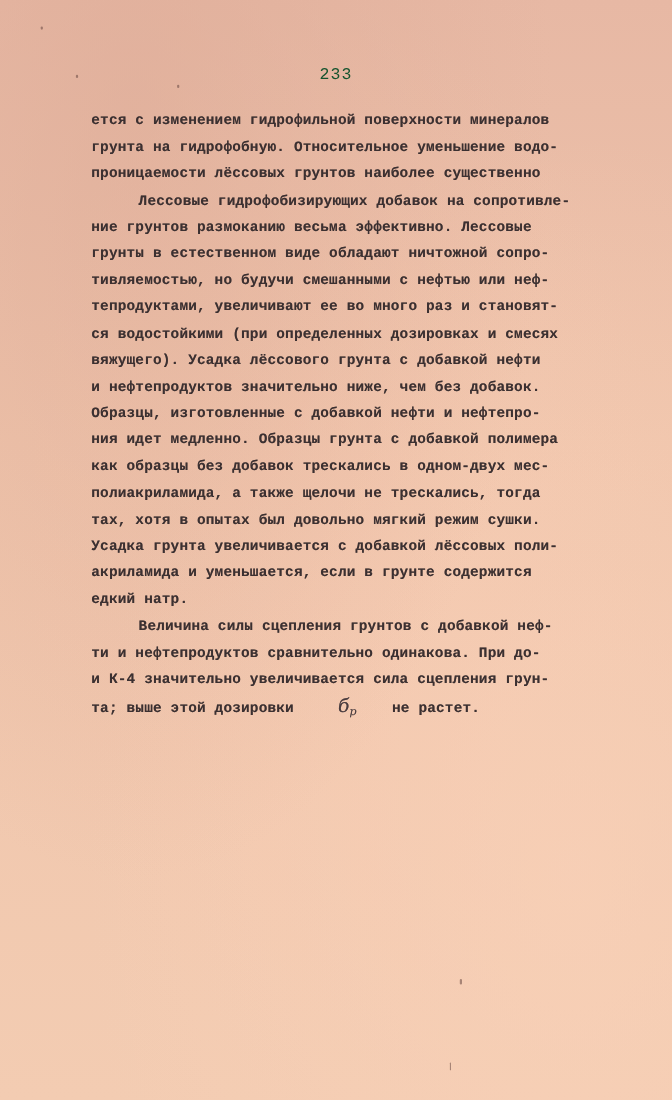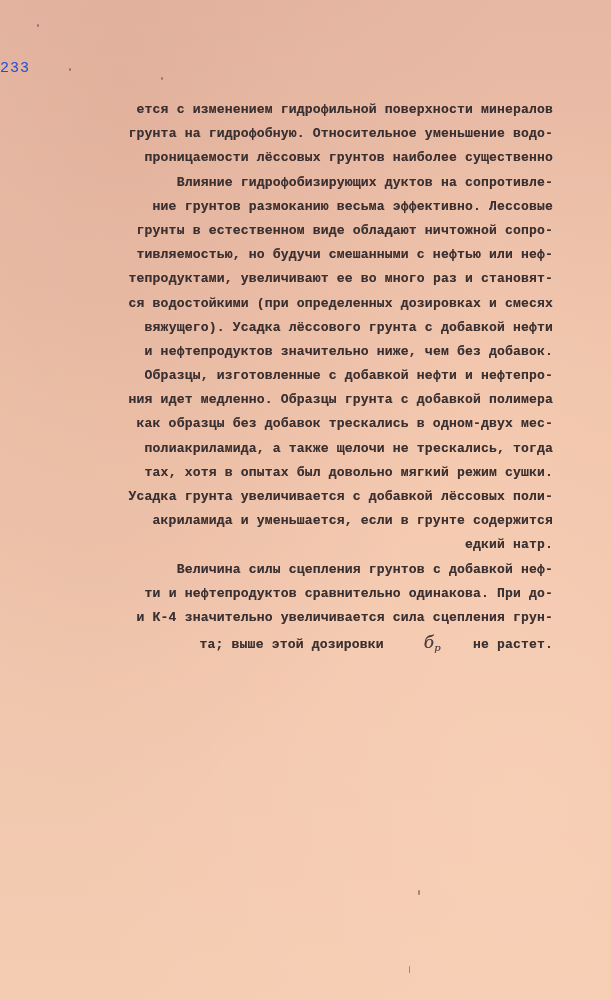--- a/index.html
+++ b/index.html
@@ -23,40 +23,40 @@
       position: absolute;
       left: 0; top: 0;
       width: 611px;
       height: 1000px;
     }
     .page-number {
       position: absolute;
       top: 60px;
       left: 0;
       width: 611px;
+      text-align: center;
       font-size: 15px;
-      color: #1d4ed8;
+      color: #14532d;
       letter-spacing: 1px;
     }
     .text-block {
       position: absolute;
       left: 83px;
       top: 98px;
       width: 470px;
     }
     .line {
       height: 24.2px;
       line-height: 24.2px;
       font-size: 13.1px;
       color: #3b3031;
       white-space: pre;
       font-weight: bold;
       letter-spacing: 0.15px;
       text-shadow: 0 0 0.6px rgba(60,45,45,0.5);
-      text-align: right;
     }
     .line.indent { padding-left: 43px; }
     .sym {
       font-family: "DejaVu Serif", "Liberation Serif", serif;
       font-style: italic;
       font-weight: normal;
       font-size: 17px;
       color: #4a3d40;
     }
     .sym sub {
@@ -78,21 +78,21 @@
 
   <div class="text-block">
 
     <div>
       <div class="line">ется с изменением гидрофильной поверхности минералов</div>
       <div class="line">грунта на гидрофобную. Относительное уменьшение водо-</div>
       <div class="line">проницаемости лёссовых грунтов наиболее существенно</div>
     </div>
 
     <div>
-      <div class="line indent">Влияние гидрофобизирующих дуктов на сопротивле-</div>
+      <div class="line indent">Лессовые гидрофобизирующих добавок на сопротивле-</div>
       <div class="line">ние грунтов размоканию весьма эффективно. Лессовые</div>
       <div class="line">грунты в естественном виде обладают ничтожной сопро-</div>
       <div class="line">тивляемостью, но будучи смешанными с нефтью или неф-</div>
       <div class="line">тепродуктами, увеличивают ее во много раз и становят-</div>
       <div class="line">ся водостойкими (при определенных дозировках и смесях</div>
       <div class="line">вяжущего). Усадка лёссового грунта с добавкой нефти</div>
       <div class="line">и нефтепродуктов значительно ниже, чем без добавок.</div>
       <div class="line">Образцы, изготовленные с добавкой нефти и нефтепро-</div>
       <div class="line">ния идет медленно. Образцы грунта с добавкой полимера</div>
       <div class="line">как образцы без добавок трескались в одном-двух мес-</div>

